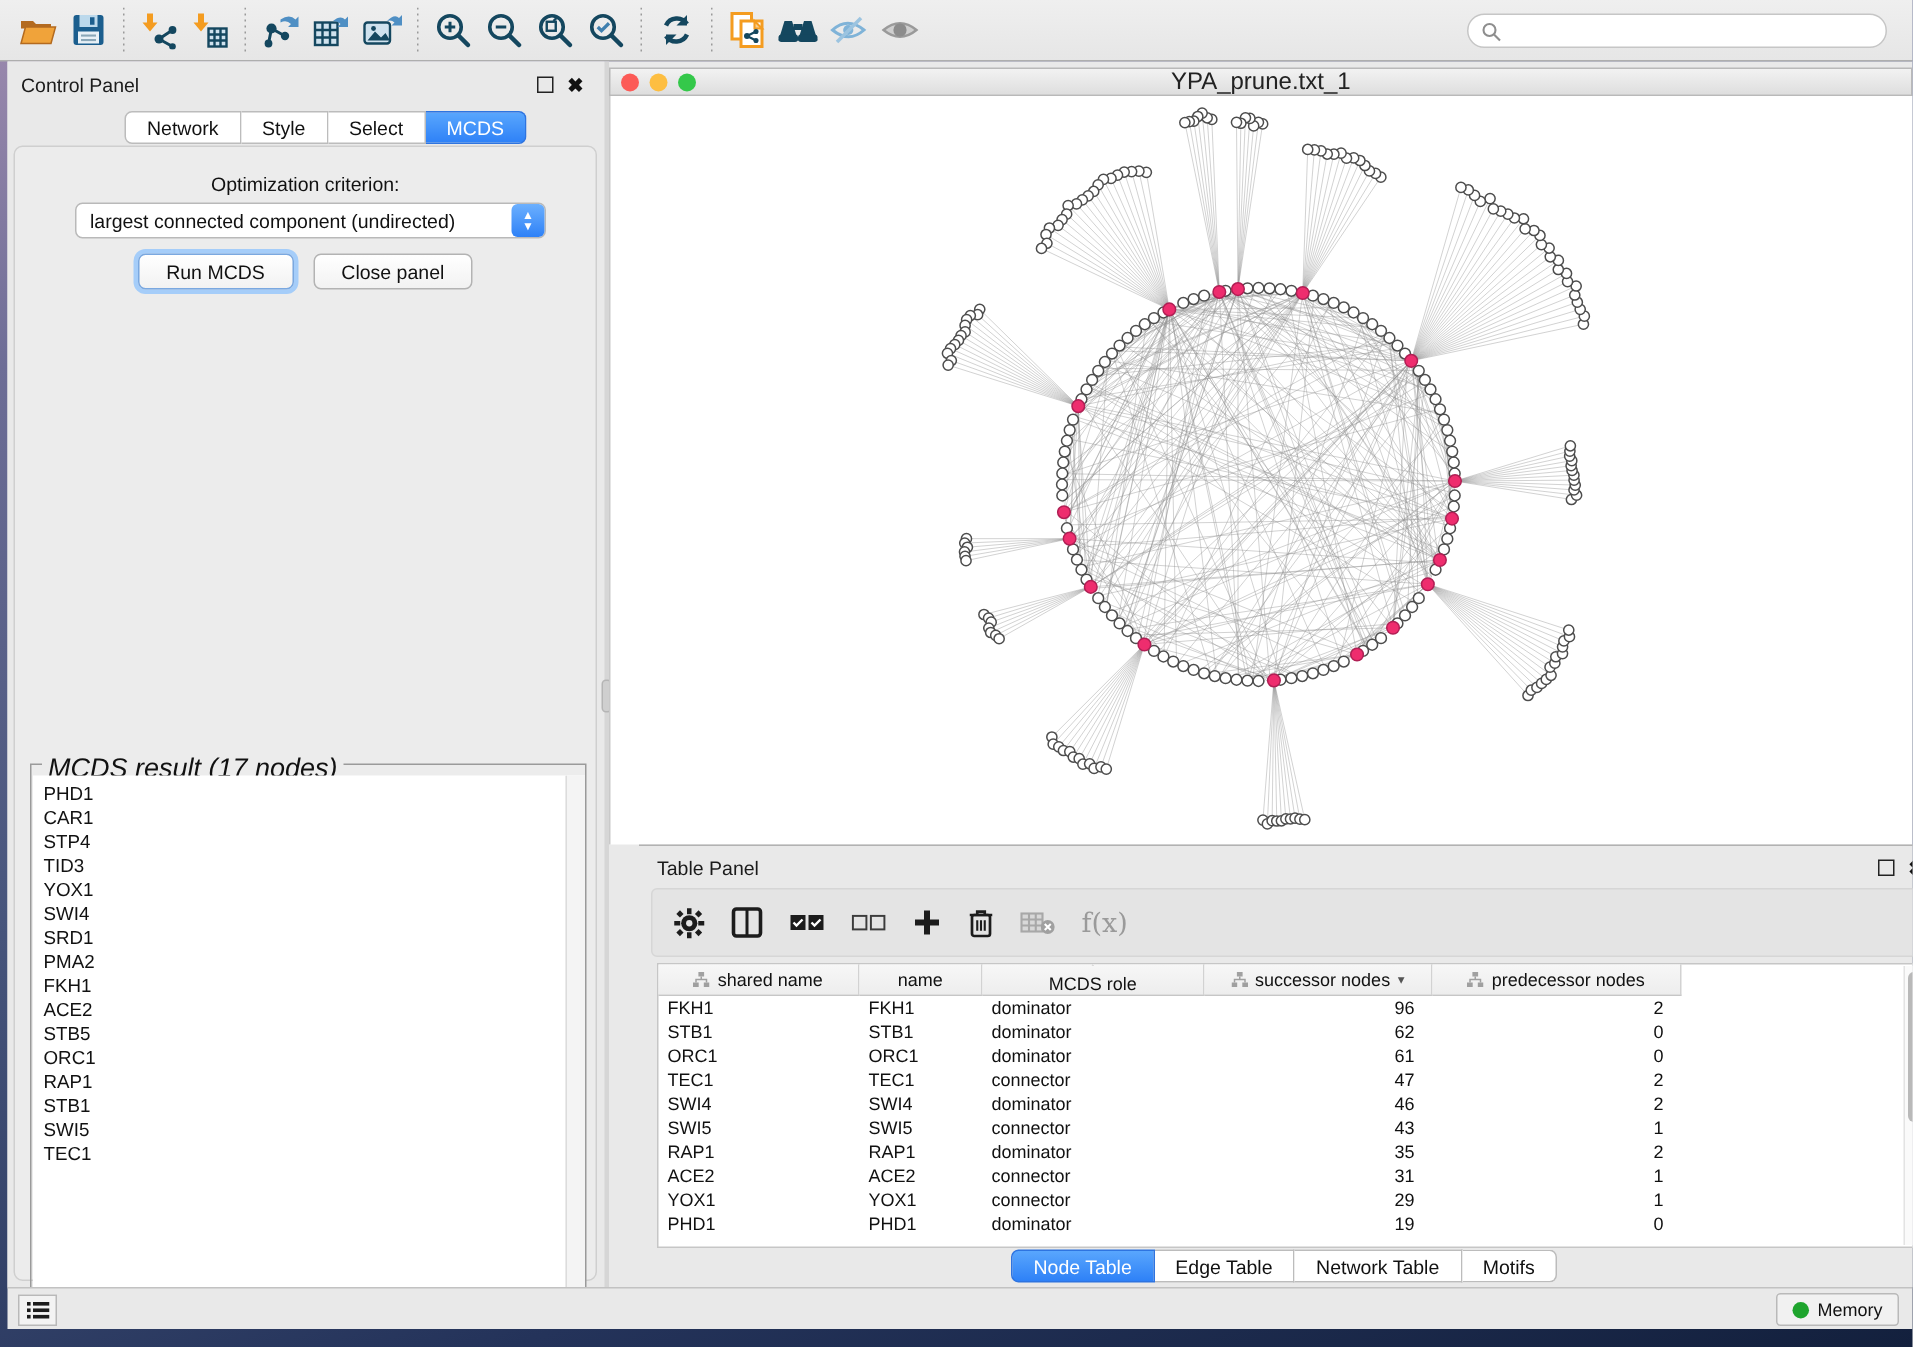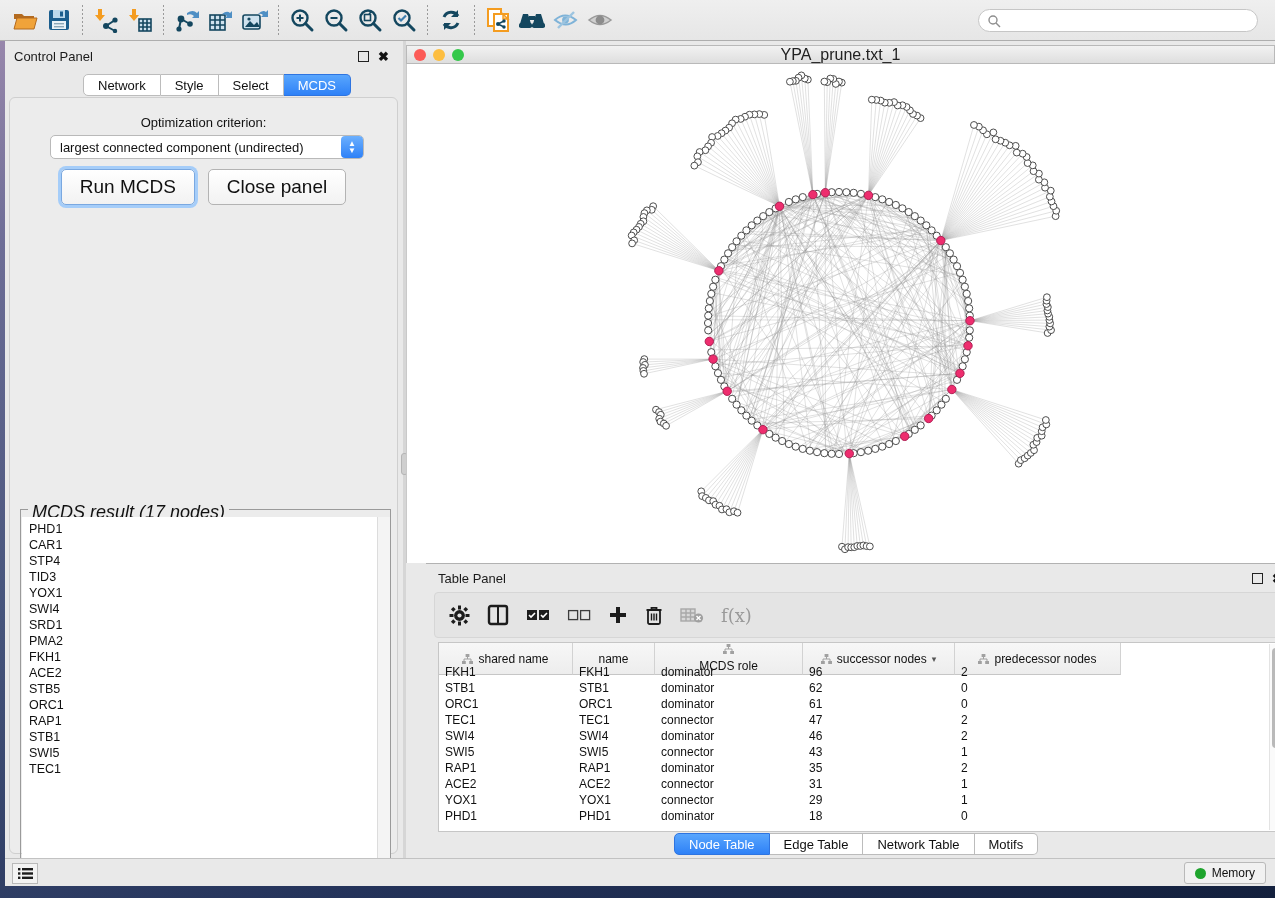--- a/index.html
+++ b/index.html
@@ -46,22 +46,22 @@
   .opt-label { position:absolute; left:0; top:17px; width:100%; text-align:center;
     font-size:13px; color:#111; }
   .dropdown { position:absolute; left:40px; top:37px; width:314px; height:24px;
     background:#fff; border:1px solid #b9b9b9; border-radius:5px;
     display:flex; align-items:center; font-size:13px; color:#111; }
   .dropdown .dd-text { flex:1; padding-left:9px; }
   .dd-cap { width:22px; height:22px; margin:0; border-radius:4px;
     background:linear-gradient(#6cb0fe,#2e81f7); display:flex; flex-direction:column;
     align-items:center; justify-content:center; color:#fff; font-size:8px; line-height:7px; }
   .btnrow { position:absolute; left:0; top:71px; width:100%; display:flex; justify-content:center; gap:13px; }
-  .pushbtn { height:36px; padding:0 18px; background:linear-gradient(#ffffff,#f2f2f2);
-    border:1px solid #b3b3b3; border-radius:5px; font-size:19px; color:#111;
+  .pushbtn { height:24px; padding:0 18px; background:linear-gradient(#ffffff,#f2f2f2);
+    border:1px solid #b3b3b3; border-radius:5px; font-size:13px; color:#111;
     display:flex; align-items:center; }
   .pushbtn.focused { box-shadow:0 0 0 3px #a5cdf9; border-color:#7aa8e0; }
 
   .groupbox { position:absolute; left:10px; top:411px; width:371px; height:372px;
     border:1px solid #9a9a9a; }
   .groupbox-legend { position:absolute; left:7px; top:-8px; background:#ececec;
     padding:0 4px; font-size:18px; color:#111;font-style:italic; }
   .listbox { position:absolute; left:1px; top:7px; width:368px; height:363px;
     background:#fff; overflow:hidden; }
   .listbox-items { padding:4px 0 0 7px; font-size:12.5px; color:#111; }
@@ -89,29 +89,29 @@
   .tpanel .panel-title { left:12px; }
   .tpanel .winctl { right:12px; }
   .ttoolbar { position:absolute; left:8px; top:28px; width:853px; height:46px;
     background:#e4e4e4; border:1px solid #d6d6d6; border-radius:4px;
     display:flex; align-items:center; padding-left:14px; gap:17px; }
   .ticon { display:flex; align-items:center; justify-content:center; height:30px; }
   .fx { font-family:"DejaVu Serif", serif; font-size:18px; color:#9a9a9a; }
 
   .dtable { position:absolute; left:12px; top:78px; width:845px; height:190px;
     background:#fff; border:1px solid #c6c6c6; }
-  .thead { position:absolute; left:0; top:0; height:32px; display:flex;
+  .thead { position:absolute; left:0; top:0; height:21px; display:flex;
     font-size:12px; color:#111; }
   .th { background:linear-gradient(#f7f7f7,#ededed); border-right:1px solid #d2d2d2;
     border-bottom:1px solid #c6c6c6; display:flex; align-items:center; justify-content:center; gap:5px; }
   .tree-ico { width:11px; height:10px; opacity:.62; }
   .tbody { position:absolute; left:0; top:21px; width:820px; font-size:12px; color:#111; }
   .trow { display:flex; height:16px; line-height:16px; }
   .td { padding-left:6px; overflow:hidden; white-space:nowrap; }
-  .td.num { text-align:left; padding-right:12px; }
+  .td.num { text-align:right; padding-right:12px; }
   .tscroll { position:absolute; right:1px; top:1px; width:12px; height:186px; background:#fafafa;
     border-left:1px solid #e3e3e3; }
   .tscroll .thumb { position:absolute; left:1.5px; top:4px; width:8px; height:100px;
     background:#b9b9b9; border-radius:5px; }
   .tpanel .seg-tabs { left:248px; top:269px; }
 
   
   .statusbar { position:absolute; left:5px; top:858px; width:1270px; height:28px;
     background:#e9e9e9; border-top:1px solid #c2c2c2; }
   .listbtn { position:absolute; left:7px; top:4px; width:26px; height:21px; background:#f3f3f3;
@@ -1233,21 +1233,21 @@
           <div class="td" style="width: 134px;">YOX1</div>
           <div class="td" style="width: 82px;">YOX1</div>
           <div class="td" style="width: 148px;">connector</div>
           <div class="td num" style="width: 152px;">29</div>
           <div class="td num" style="width: 166px;">1</div>
         </div>
         <div class="trow">
           <div class="td" style="width: 134px;">PHD1</div>
           <div class="td" style="width: 82px;">PHD1</div>
           <div class="td" style="width: 148px;">dominator</div>
-          <div class="td num" style="width: 152px;">18</div>
+          <div class="td num" style="width: 152px;">19</div>
           <div class="td num" style="width: 166px;">0</div>
         </div>
       </div>
     <div class="tscroll">
       <div class="thumb"></div>
     </div>
   </div>
 
   <div class="seg-tabs">
     <div class="seg first active">Node Table</div>

